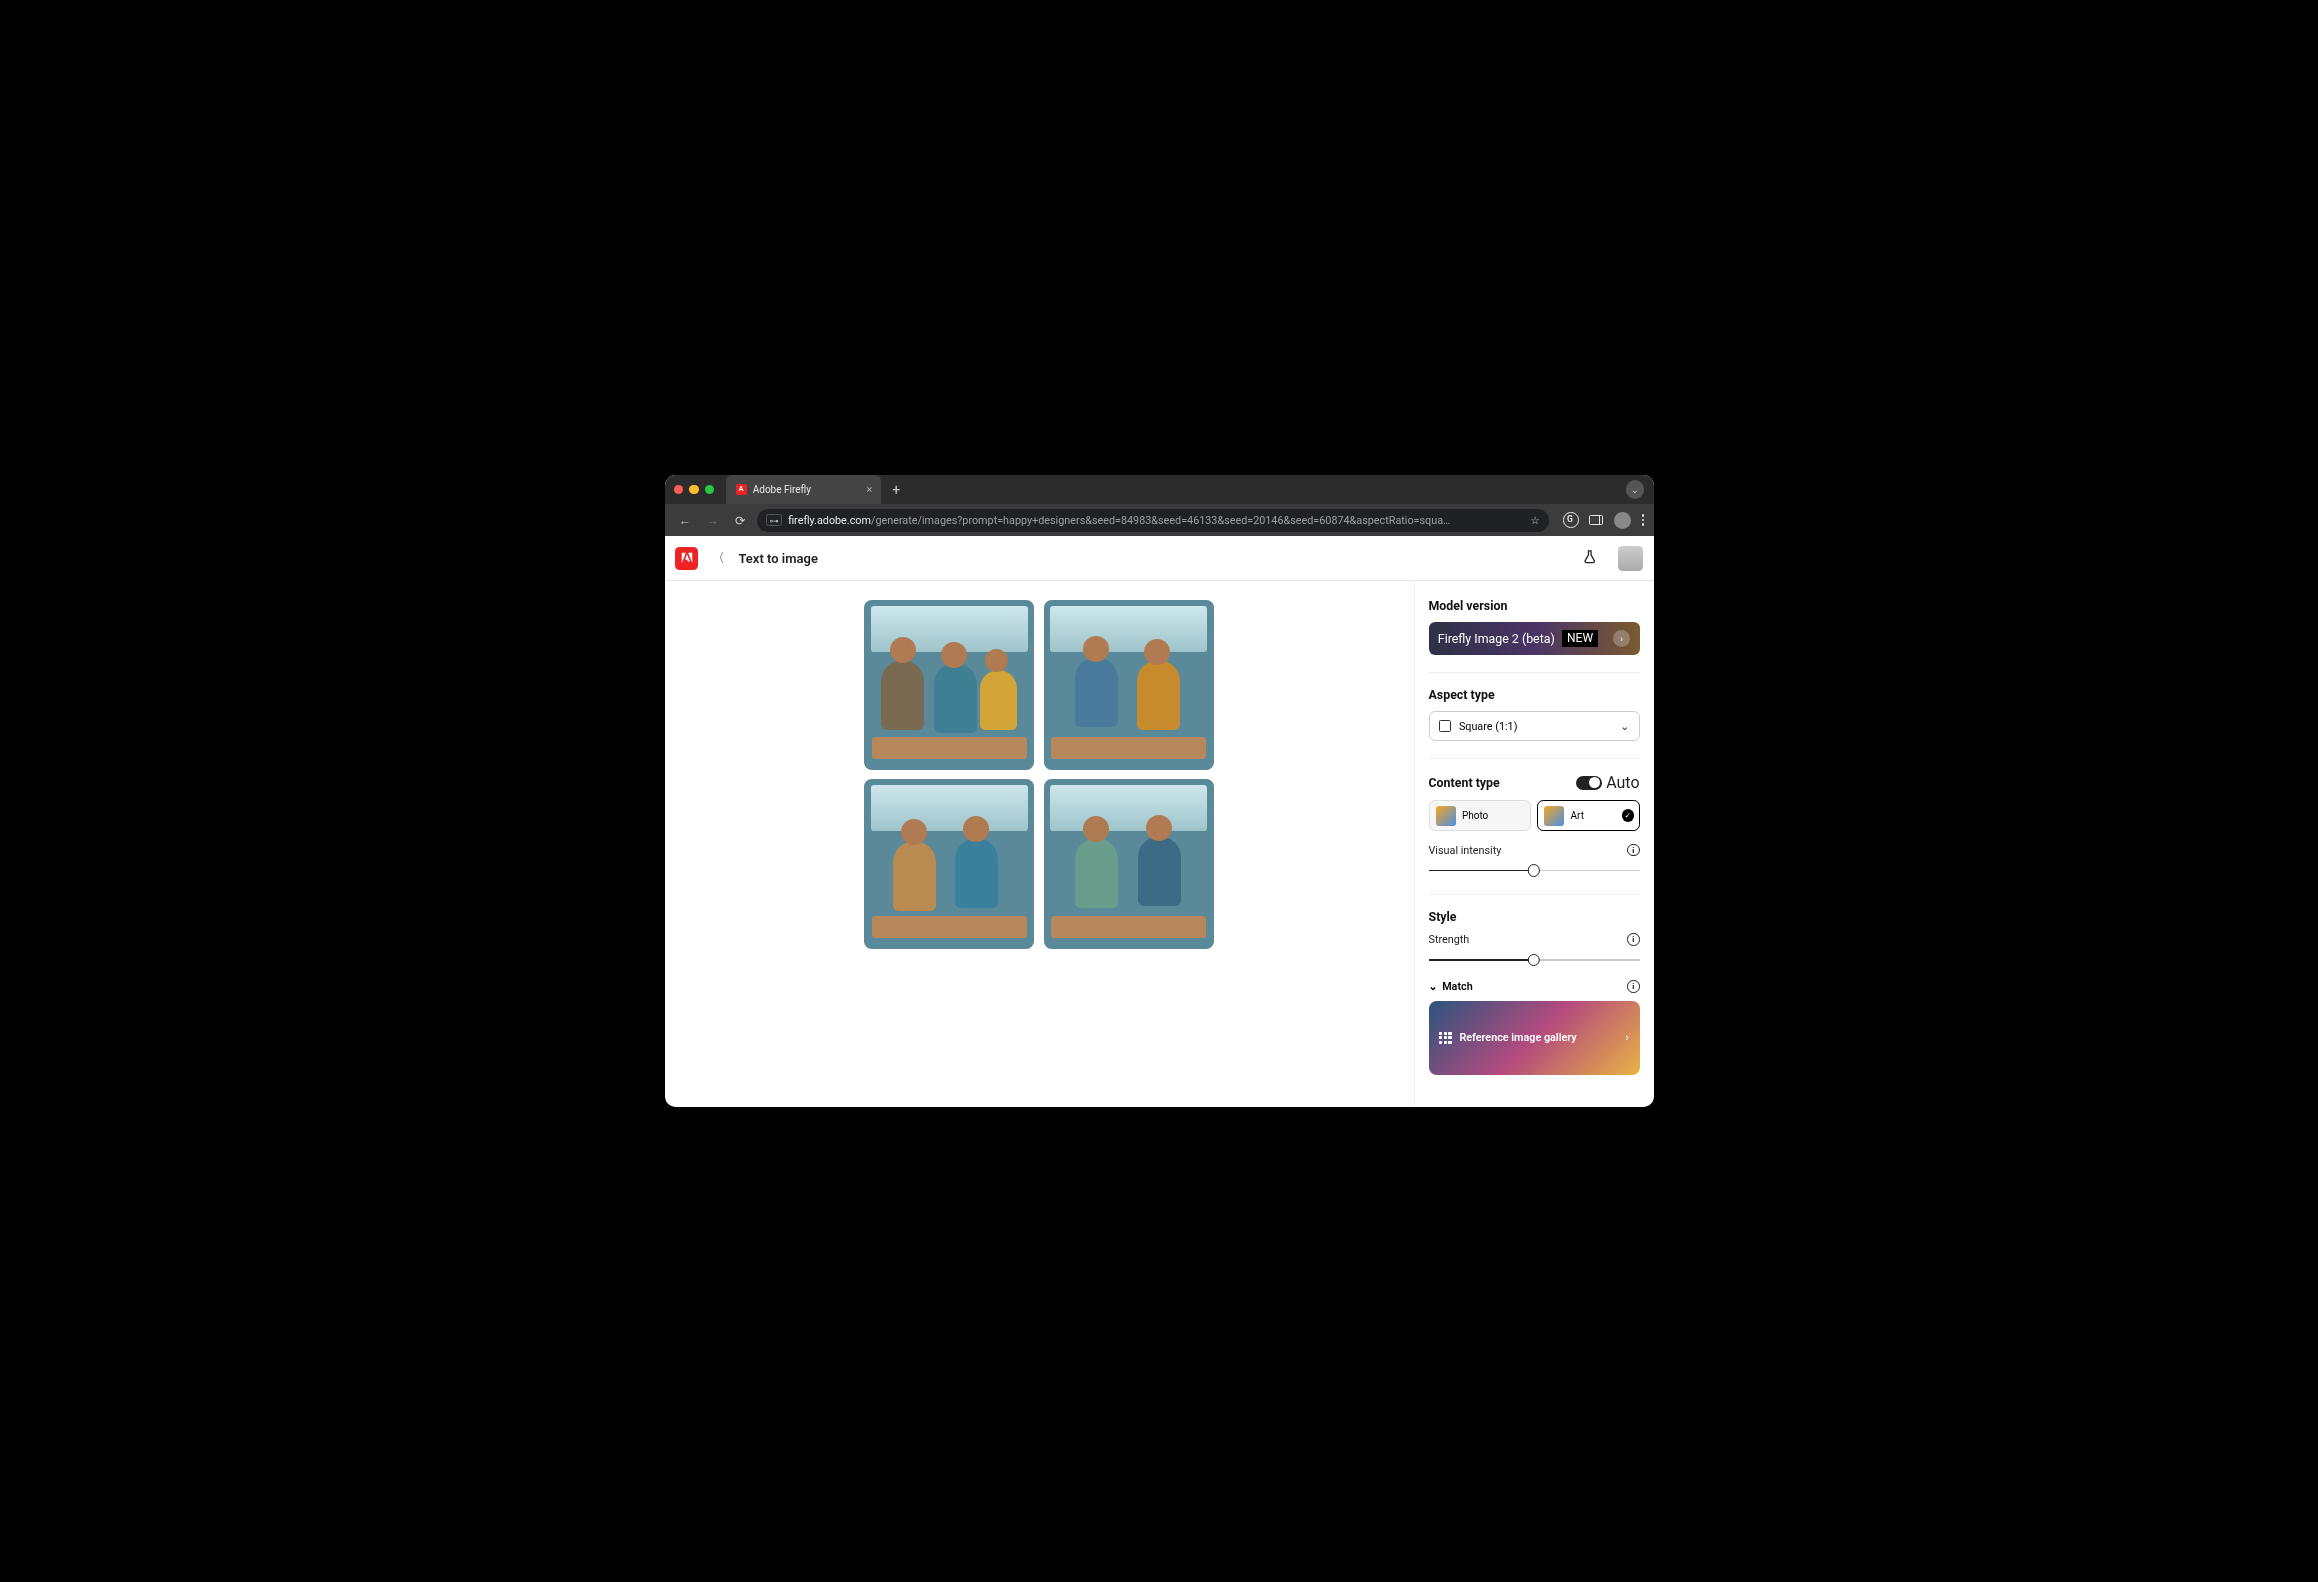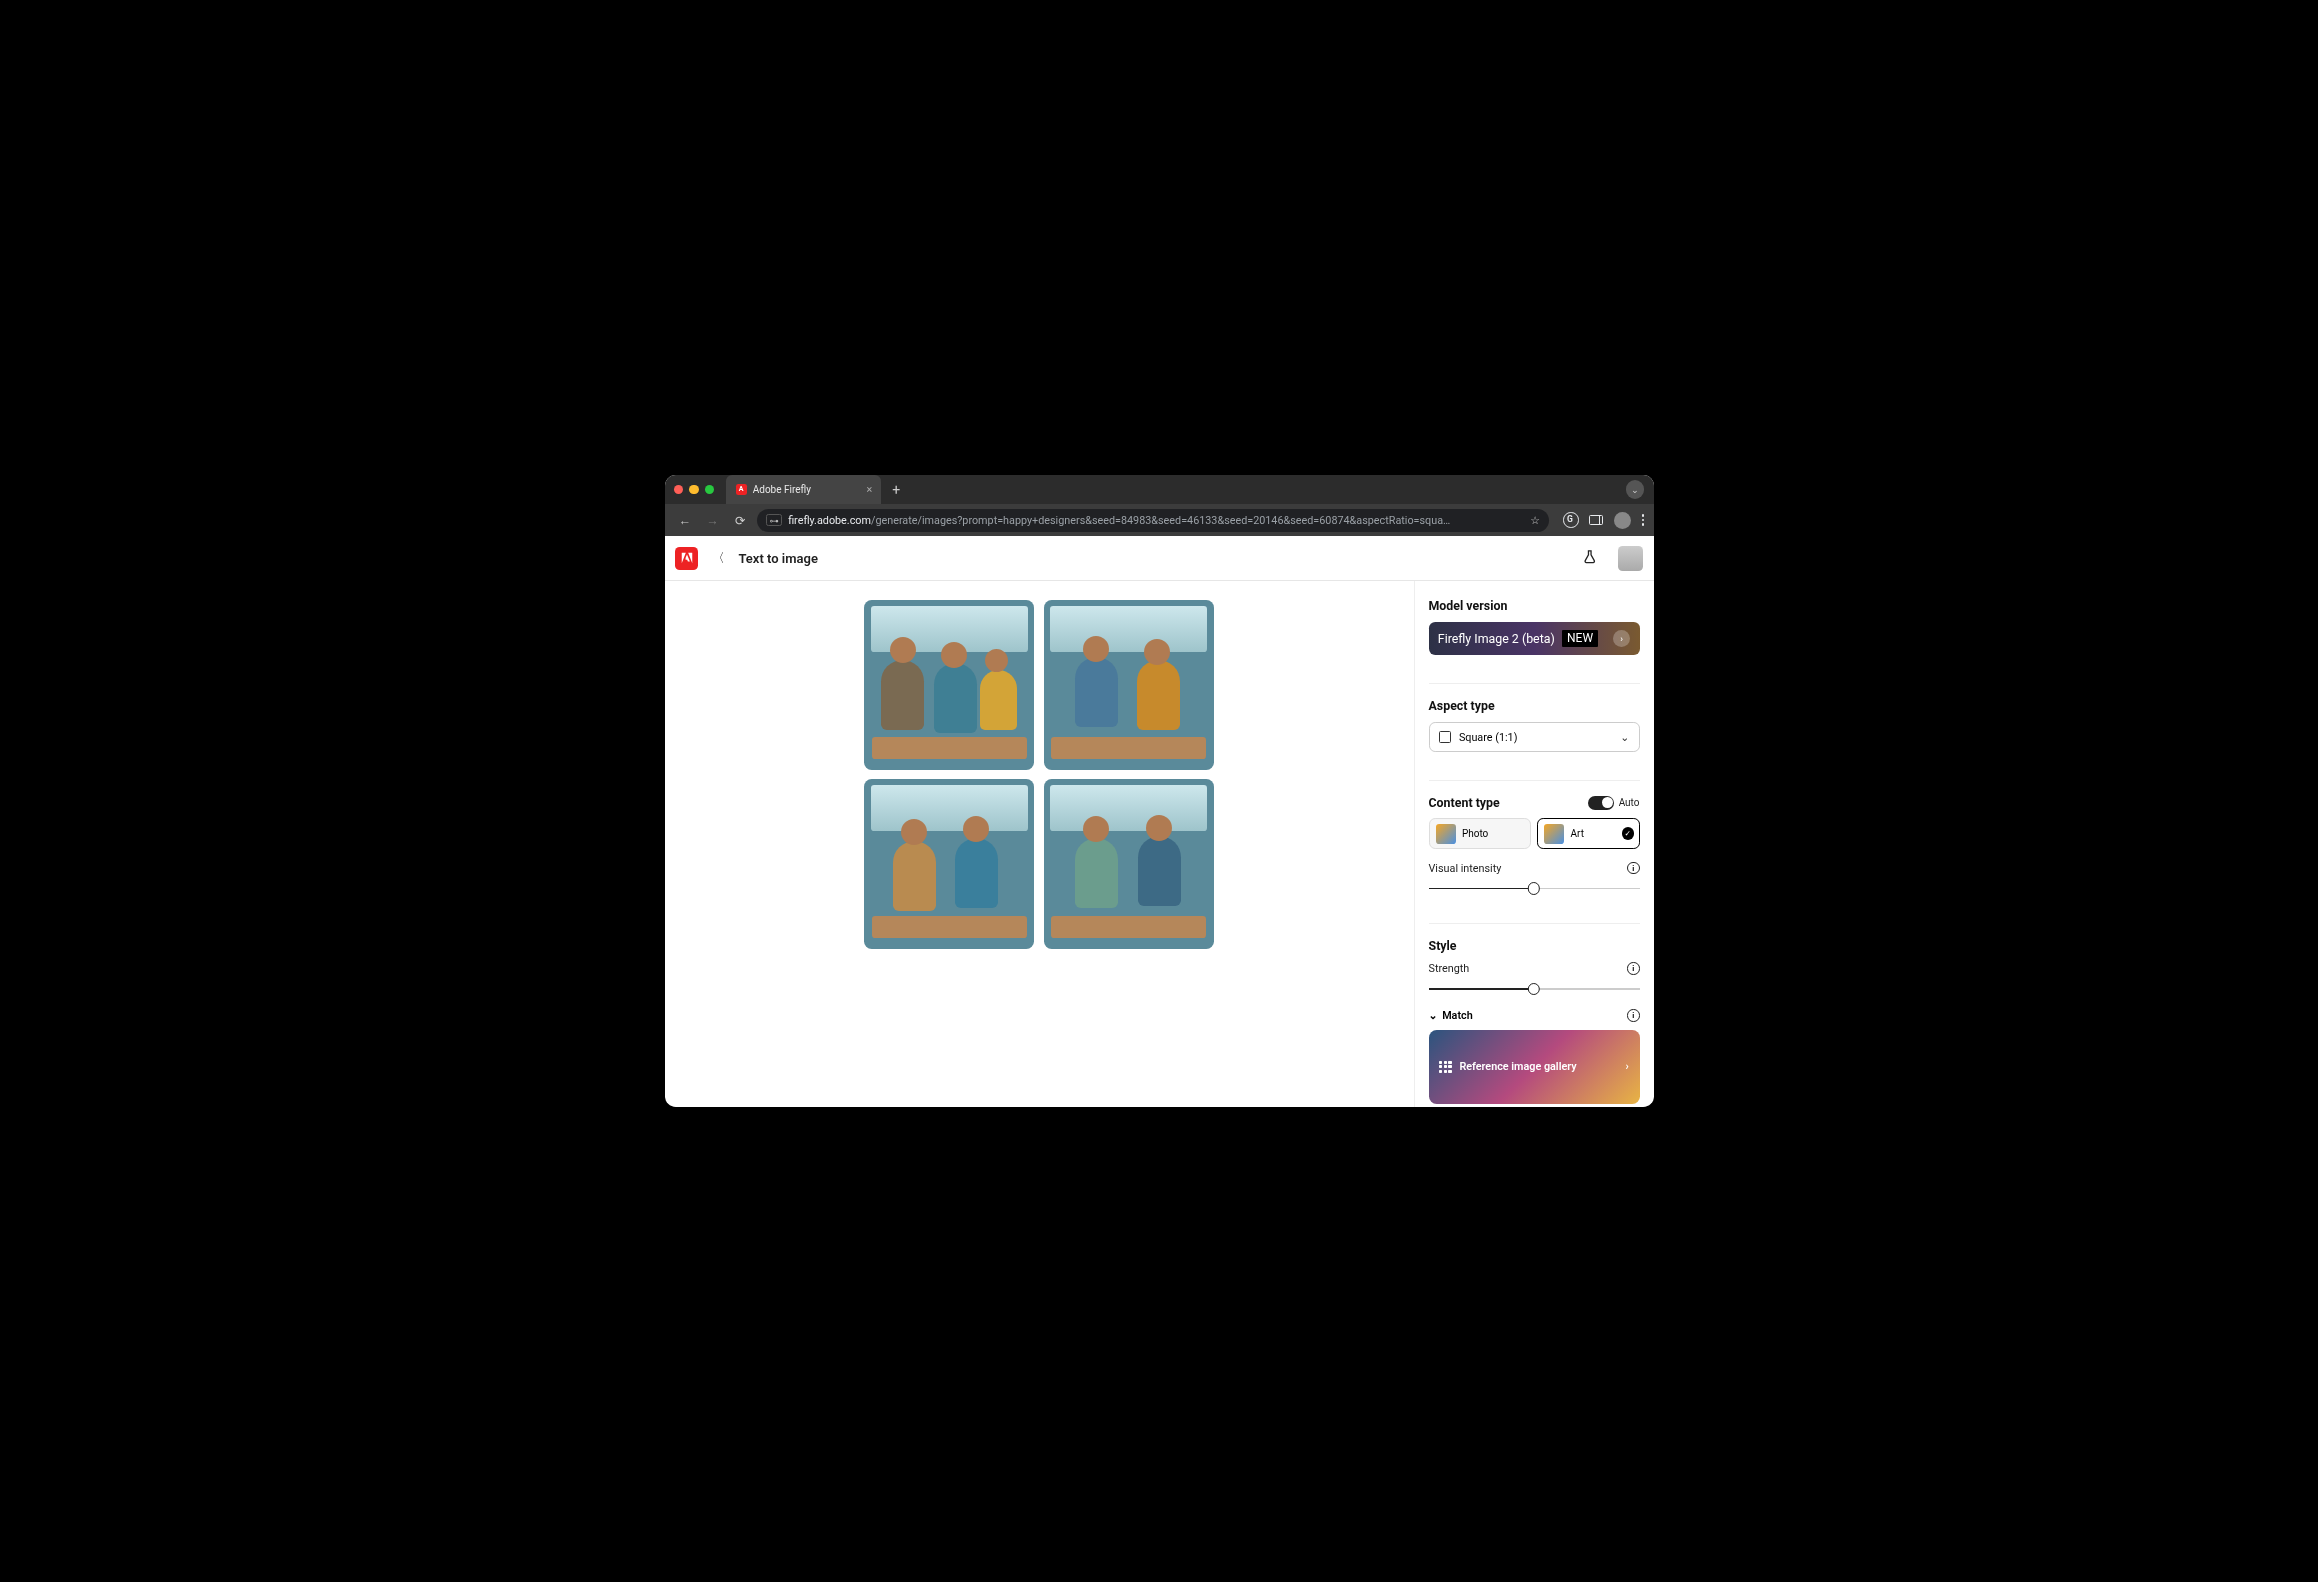--- a/index.html
+++ b/index.html
@@ -65,31 +65,31 @@
   .prompt-input { width:100%; border:none; outline:none; font-size:12.4px; color:#222;}
   .prompt-row { display:flex; align-items:center; gap:7.7px; margin-top:14px; justify-content:flex-end;}
   .toggle { width:26px; height:14px; background:#222; border-radius:7.7px; position:relative; cursor:pointer;}
   .toggle::after { content:""; position:absolute; width:10.8px; height:10.8px; background:#fff; border-radius:50%; top:1.5px; right:1.5px;}
   .sugg-label { font-size:10.8px; color:#222;}
   .stamp-icon { width:14px; height:12.4px; border:1.2px solid #444; border-radius:1.5px; position:relative;}
   .refresh-btn { background:#000; color:#fff; border:none; border-radius:15.5px; padding:7px 14px; font-size:10.8px; display:flex; align-items:center; gap:6.2px; cursor:pointer;}
   .refresh-btn svg { width:12.4px; height:12.4px; fill:#fff;}
   
   .sidebar { width:240px; border-left:0.8px solid #eee; padding:17px 14px; overflow-y:auto;}
-  .sb-section { margin-bottom:28px;}
+  .sb-section { margin-bottom:17px;}
   .sb-heading { font-size:12.4px; font-weight:700; color:#111; margin-bottom:9.3px;}
   .model-row { background:linear-gradient(90deg,#2d3146,#4a3466,#7a5a30); color:#fff; border-radius:6.2px; padding:7.7px 9.3px; display:flex; align-items:center; gap:7.7px; cursor:pointer;}
   .badge-new { background:#000; font-size:12px; border-radius:1px; padding:1.5px 4.6px;}
   .model-row .chev { margin-left:auto; background:rgba(255,255,255,0.25); width:17px; height:17px; border-radius:50%; display:flex; align-items:center; justify-content:center; font-size:9.3px;}
   .divider { border:0; border-top:0.8px solid #eee; margin:14px 0;}
   .select-row { border:0.8px solid #ccc; border-radius:6.2px; padding:7.7px 9.3px; display:flex; align-items:flex-start; gap:7.7px; cursor:pointer; font-size:10.8px;}
   .select-row .sq { width:12.4px; height:12.4px; border:1.5px solid #333; border-radius:1.5px;}
   .select-row .chev2 { margin-left:auto; font-size:10.8px; color:#333;}
   .row-flex { display:flex; align-items:center; justify-content:space-between;}
-  .auto-label { font-size:10px; color:#222; }
+  .auto-label { font-size:16px; color:#222; }
   .type-row { display:flex; gap:6.2px; margin-top:7.7px;}
   .type-card { flex:1; border:0.8px solid #ddd; background:#f6f6f6; border-radius:6.2px; padding:4.6px 6.2px; display:flex; align-items:center; gap:6.2px; font-size:10px; cursor:pointer; position:relative;}
   .type-card.active { border:1.5px solid #000; background:#fff;}
   .type-card .thumb-sm { width:20px; height:20px; border-radius:3.1px; background:linear-gradient(135deg,#f5a623,#4a90e2);}
   .type-card .check { position:absolute; right:4.6px; width:12.4px; height:12.4px; background:#000; border-radius:50%; display:flex; align-items:center; justify-content:center; color:#fff; font-size:7.7px;}
   .sub-label { font-size:10.8px; color:#222; }
   .info-i { width:12.4px; height:12.4px; border:1.2px solid #222; border-radius:50%; display:flex; align-items:center; justify-content:center; font-size:7.7px; font-weight:bold; cursor:pointer;}
   .slider { margin-top:7.7px; position:relative; height:12.4px;}
   .slider-track { position:absolute; top:5.4px; left:0; right:0; height:1.5px; background:#ccc;}
   .slider-fill { position:absolute; top:5.4px; left:0; height:1.5px; background:#222;}

